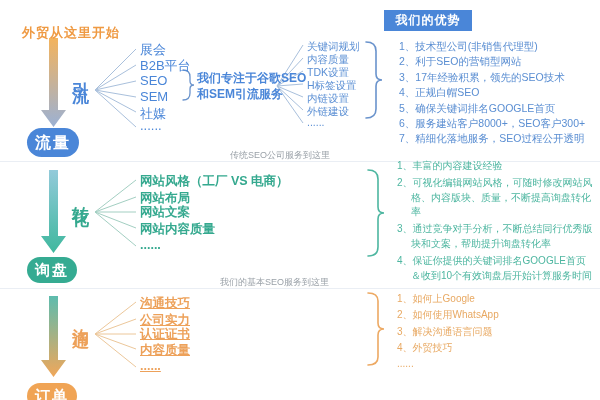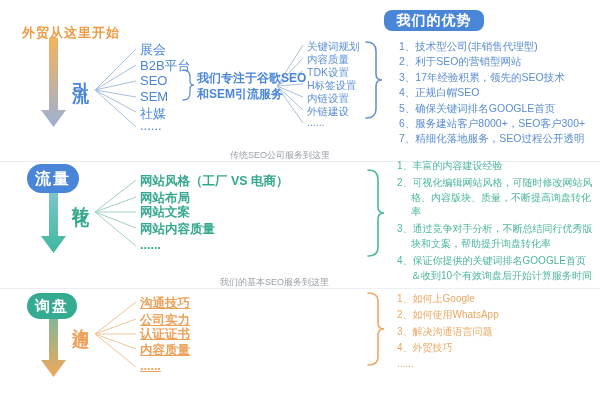--- a/index.html
+++ b/index.html
@@ -10,27 +10,27 @@
   .abs{position:absolute;}
   svg.overlay{position:absolute;left:0;top:0;width:600px;height:400px;}
 
   .start-label{left:22px;top:24px;font-size:13px;font-weight:bold;color:#ef9a43;letter-spacing:1px;}
 
   .stage-vert{writing-mode:vertical-rl;text-orientation:upright;font-size:17px;font-weight:bold;letter-spacing:4px;}
   .stage-traffic{left:69px;top:69px;color:#4a86d8;}
   .stage-conv{left:69px;top:192px;color:#35a98f;}
   .stage-comm{left:69px;top:314px;color:#eda15a;}
 
-  .pill{border-radius:15px;color:#fff;font-weight:bold;text-align:center;letter-spacing:2px;margin-top:36px;}
+  .pill{border-radius:15px;color:#fff;font-weight:bold;text-align:center;letter-spacing:2px;}
   .pill-traffic{left:27px;top:128px;width:52px;height:29px;line-height:29px;font-size:16px;background:#4a86d8;}
   .pill-inquiry{left:27px;top:257px;width:50px;height:26px;line-height:26px;font-size:15px;background:#35ab92;}
   .pill-order{left:27px;top:383px;width:50px;height:26px;line-height:26px;font-size:15px;background:#f0a455;}
 
-  .adv-pill{left:384px;top:10px;width:100px;height:21px;line-height:21px;border-radius:8px;
-    background:#4a86d8;color:#fff;font-weight:bold;font-size:14px;text-align:center;letter-spacing:1px;}
+  .adv-pill{left:384px;top:10px;width:88px;height:21px;line-height:21px;border-radius:0;
+    background:#4a86d8;color:#fff;font-weight:bold;font-size:12px;text-align:center;letter-spacing:1px;}
 
   .channel{left:140px;font-size:13px;font-weight:normal;color:#4a86d8;}
   .task{left:307px;font-size:10.5px;font-weight:500;color:#5b8fd4;}
   .focus-note{left:197px;font-size:12px;font-weight:bold;color:#4a86d8;}
 
   .adv-list{left:399px;top:39px;width:200px;font-size:10.5px;line-height:15.4px;color:#5a8ed2;}
 
   .divider{left:0;width:600px;height:1px;background:#eaeef4;}
   .divider-note{width:130px;font-size:9px;color:#9aa1a8;}
 

